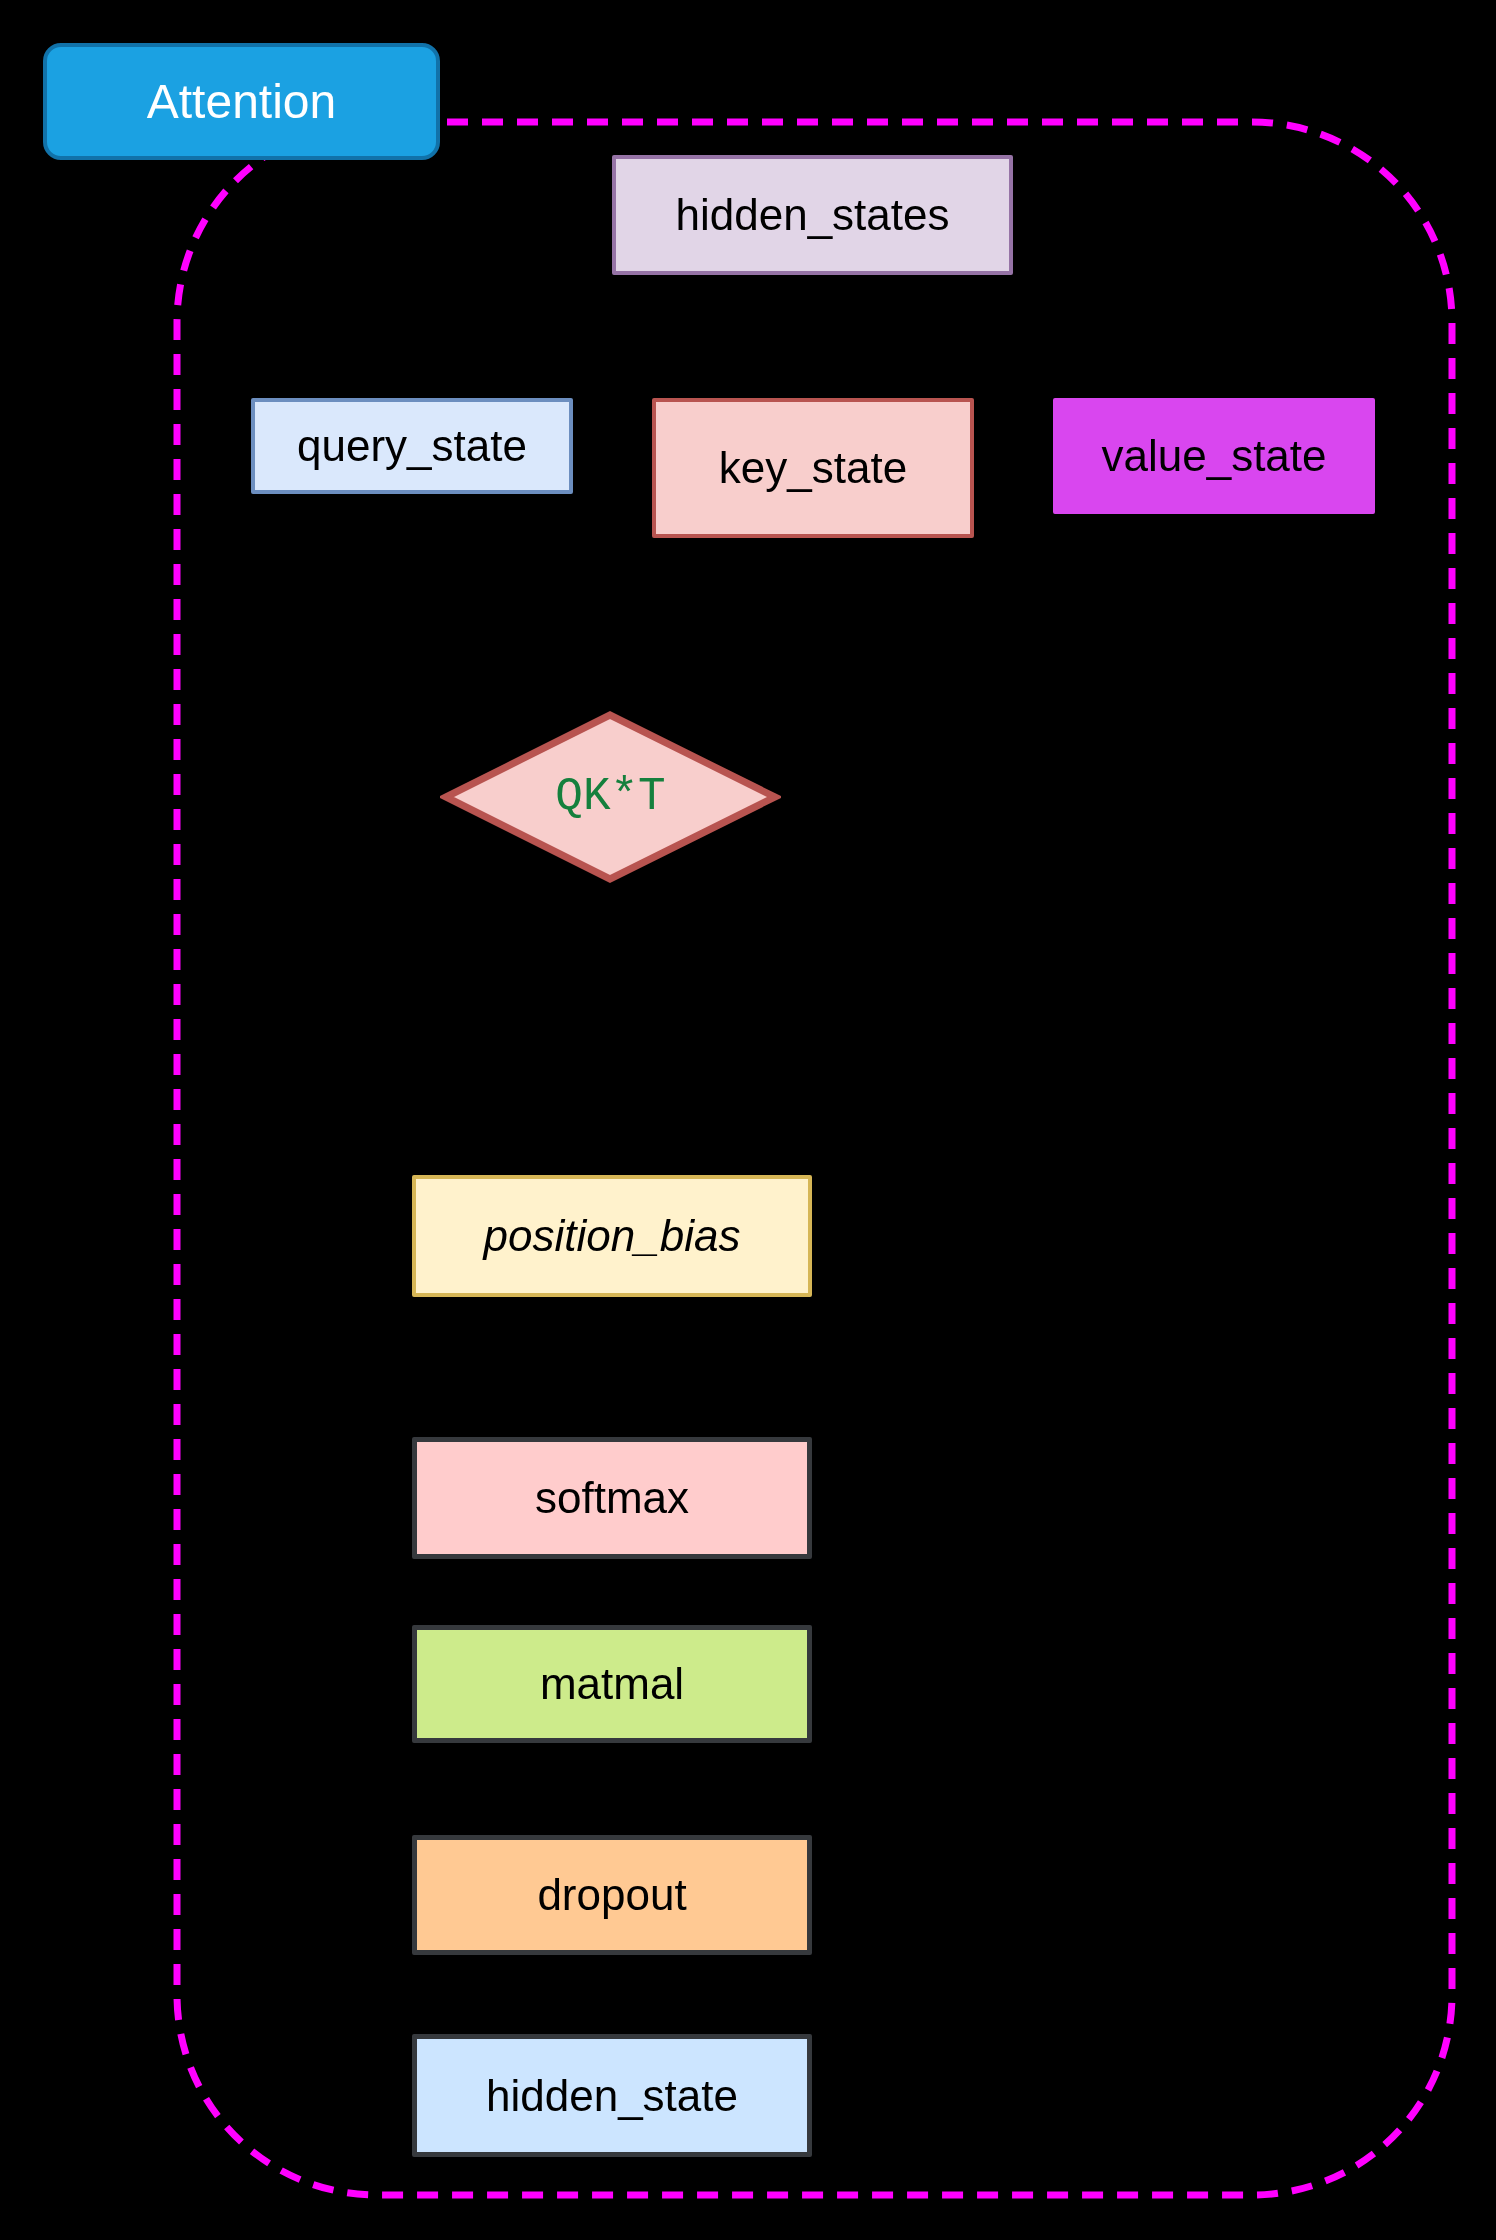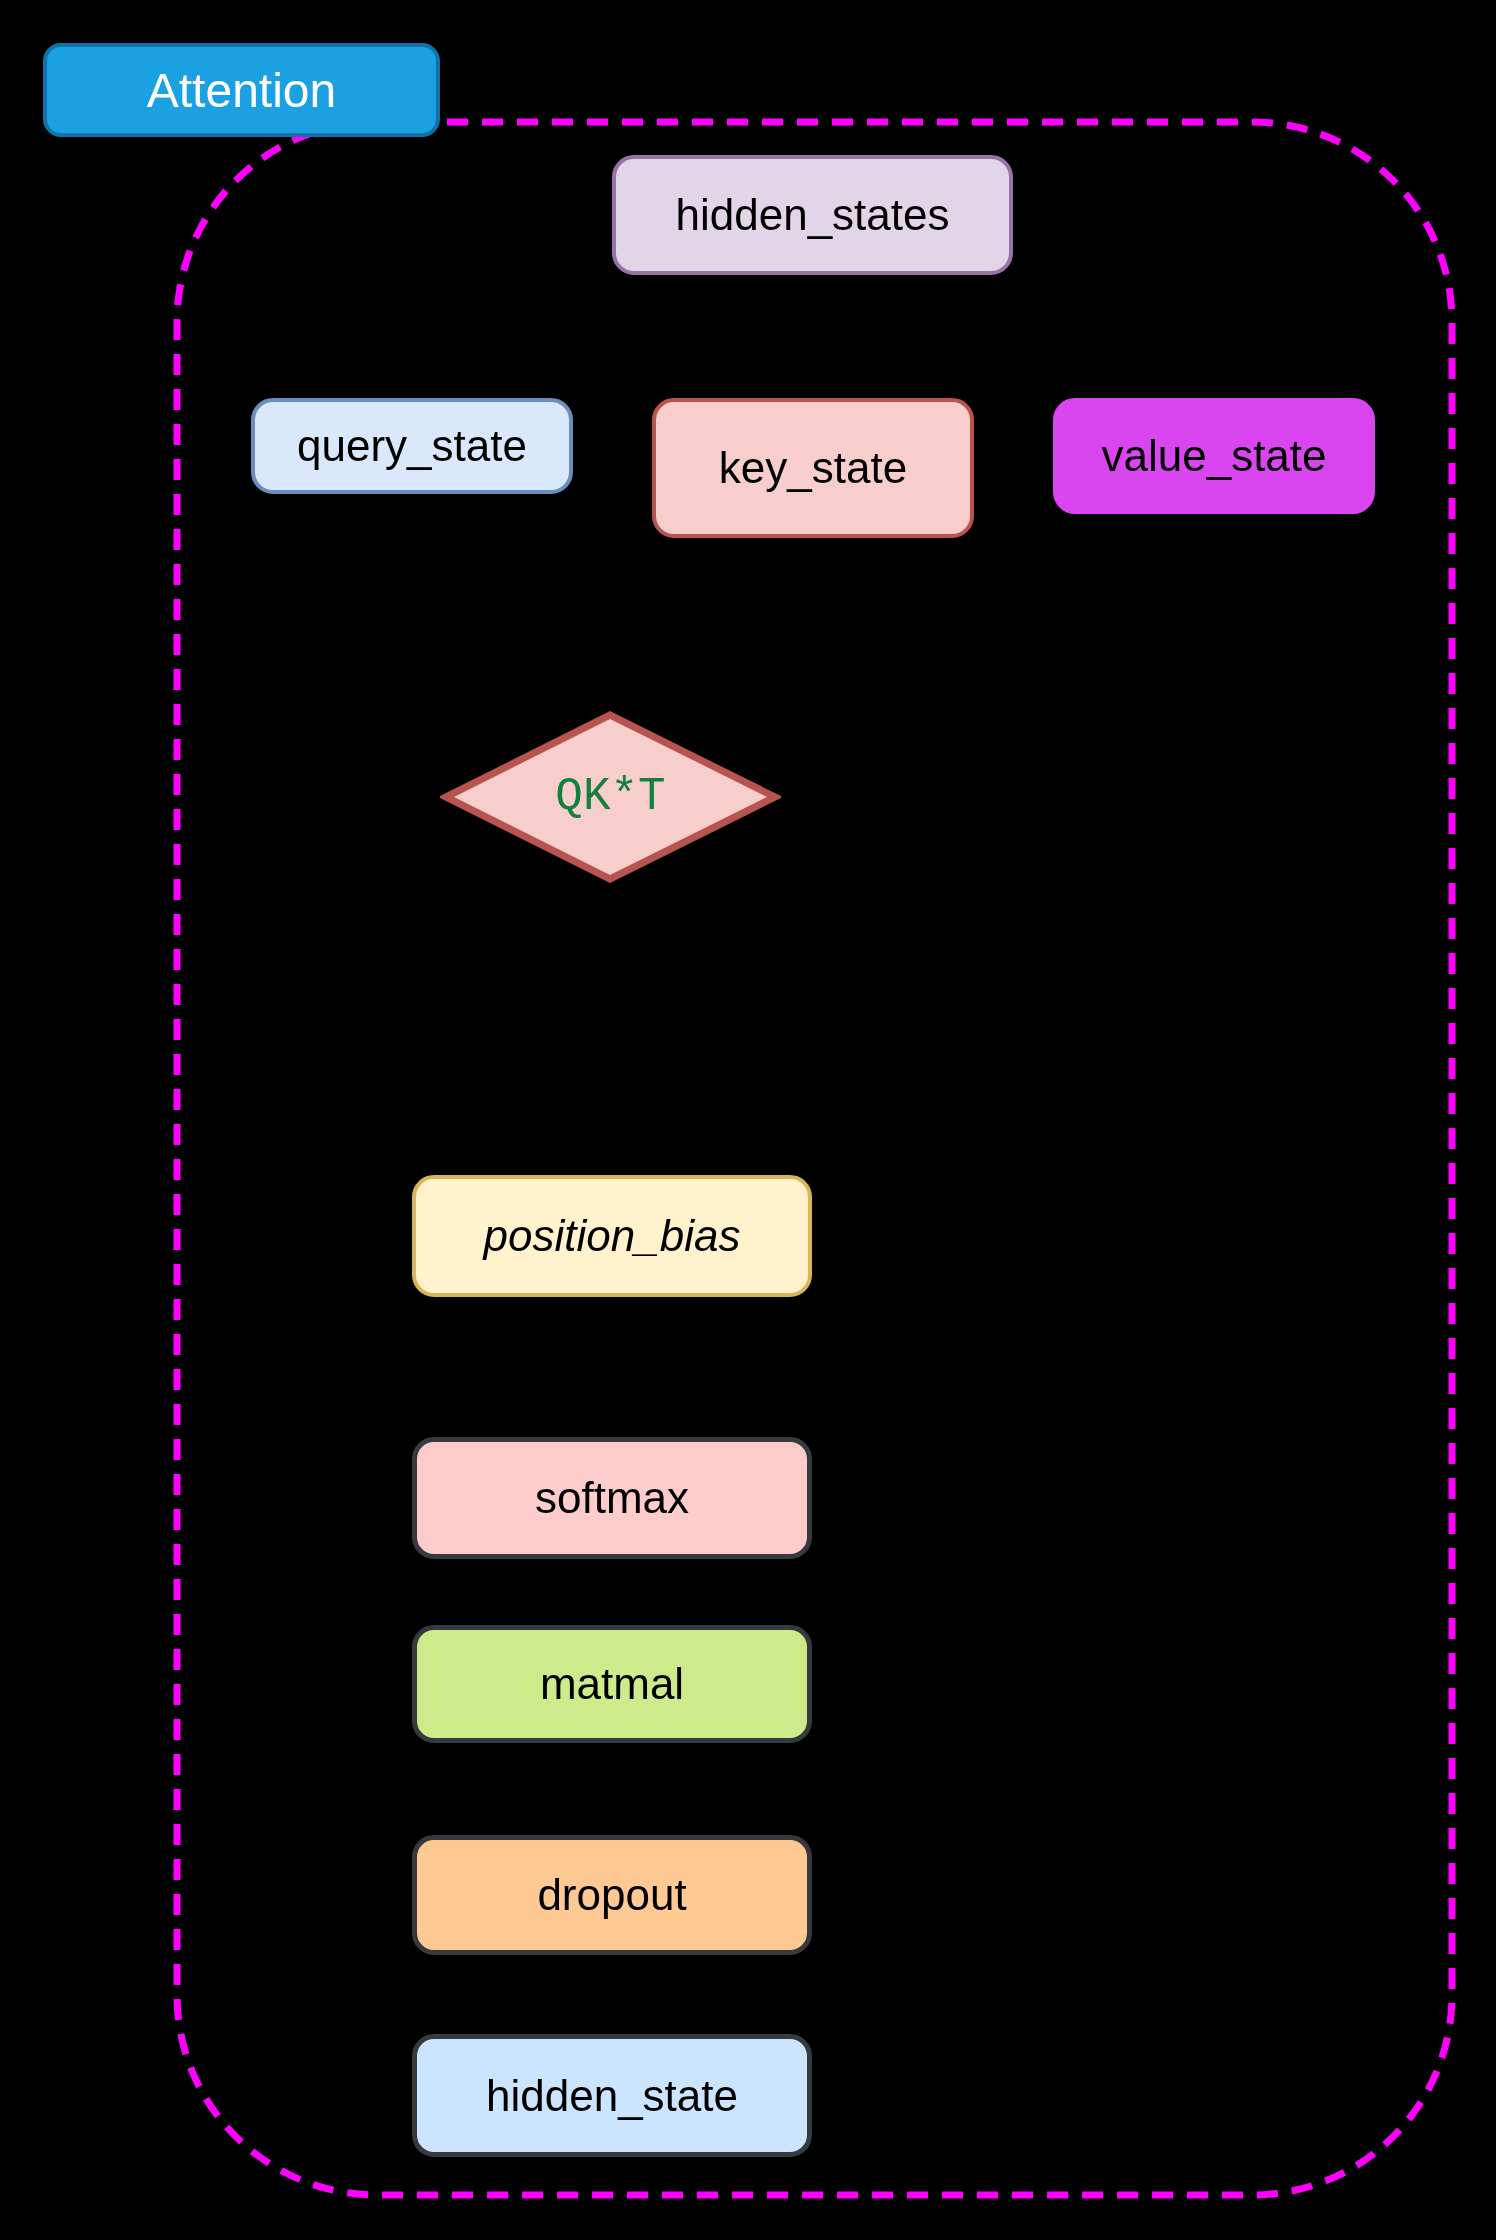--- a/index.html
+++ b/index.html
@@ -15,29 +15,29 @@
     position:absolute;
     left:0;top:0;
     width:1496px;height:2240px;
     pointer-events:none;
   }
   .node{
     position:absolute;
     display:flex;
     align-items:center;
     justify-content:center;
-    border-radius:22px;
+    border-radius:2px;
     color:#000;
     font-size:44px;
     box-sizing:border-box;
     white-space:nowrap;
   }
   .title-node{
     position:absolute;
-    left:43px;top:43px;width:397px;height:94px;
+    left:43px;top:43px;width:397px;height:117px;
     background:#1BA1E2;
     border:4px solid #1172A9;
     border-radius:18px;
     display:flex;align-items:center;justify-content:center;
     color:#fff;font-size:48px;
     box-sizing:border-box;
   }
   .n-hidden-states {left:612px;top:155px;width:401px;height:120px;background:#E1D5E7;border:4px solid #9673A6;}
   .n-query-state   {left:251px;top:398px;width:322px;height:96px;background:#DAE8FC;border:4px solid #6C8EBF;}
   .n-key-state     {left:652px;top:398px;width:322px;height:140px;background:#F8CECC;border:4px solid #B85450;}

